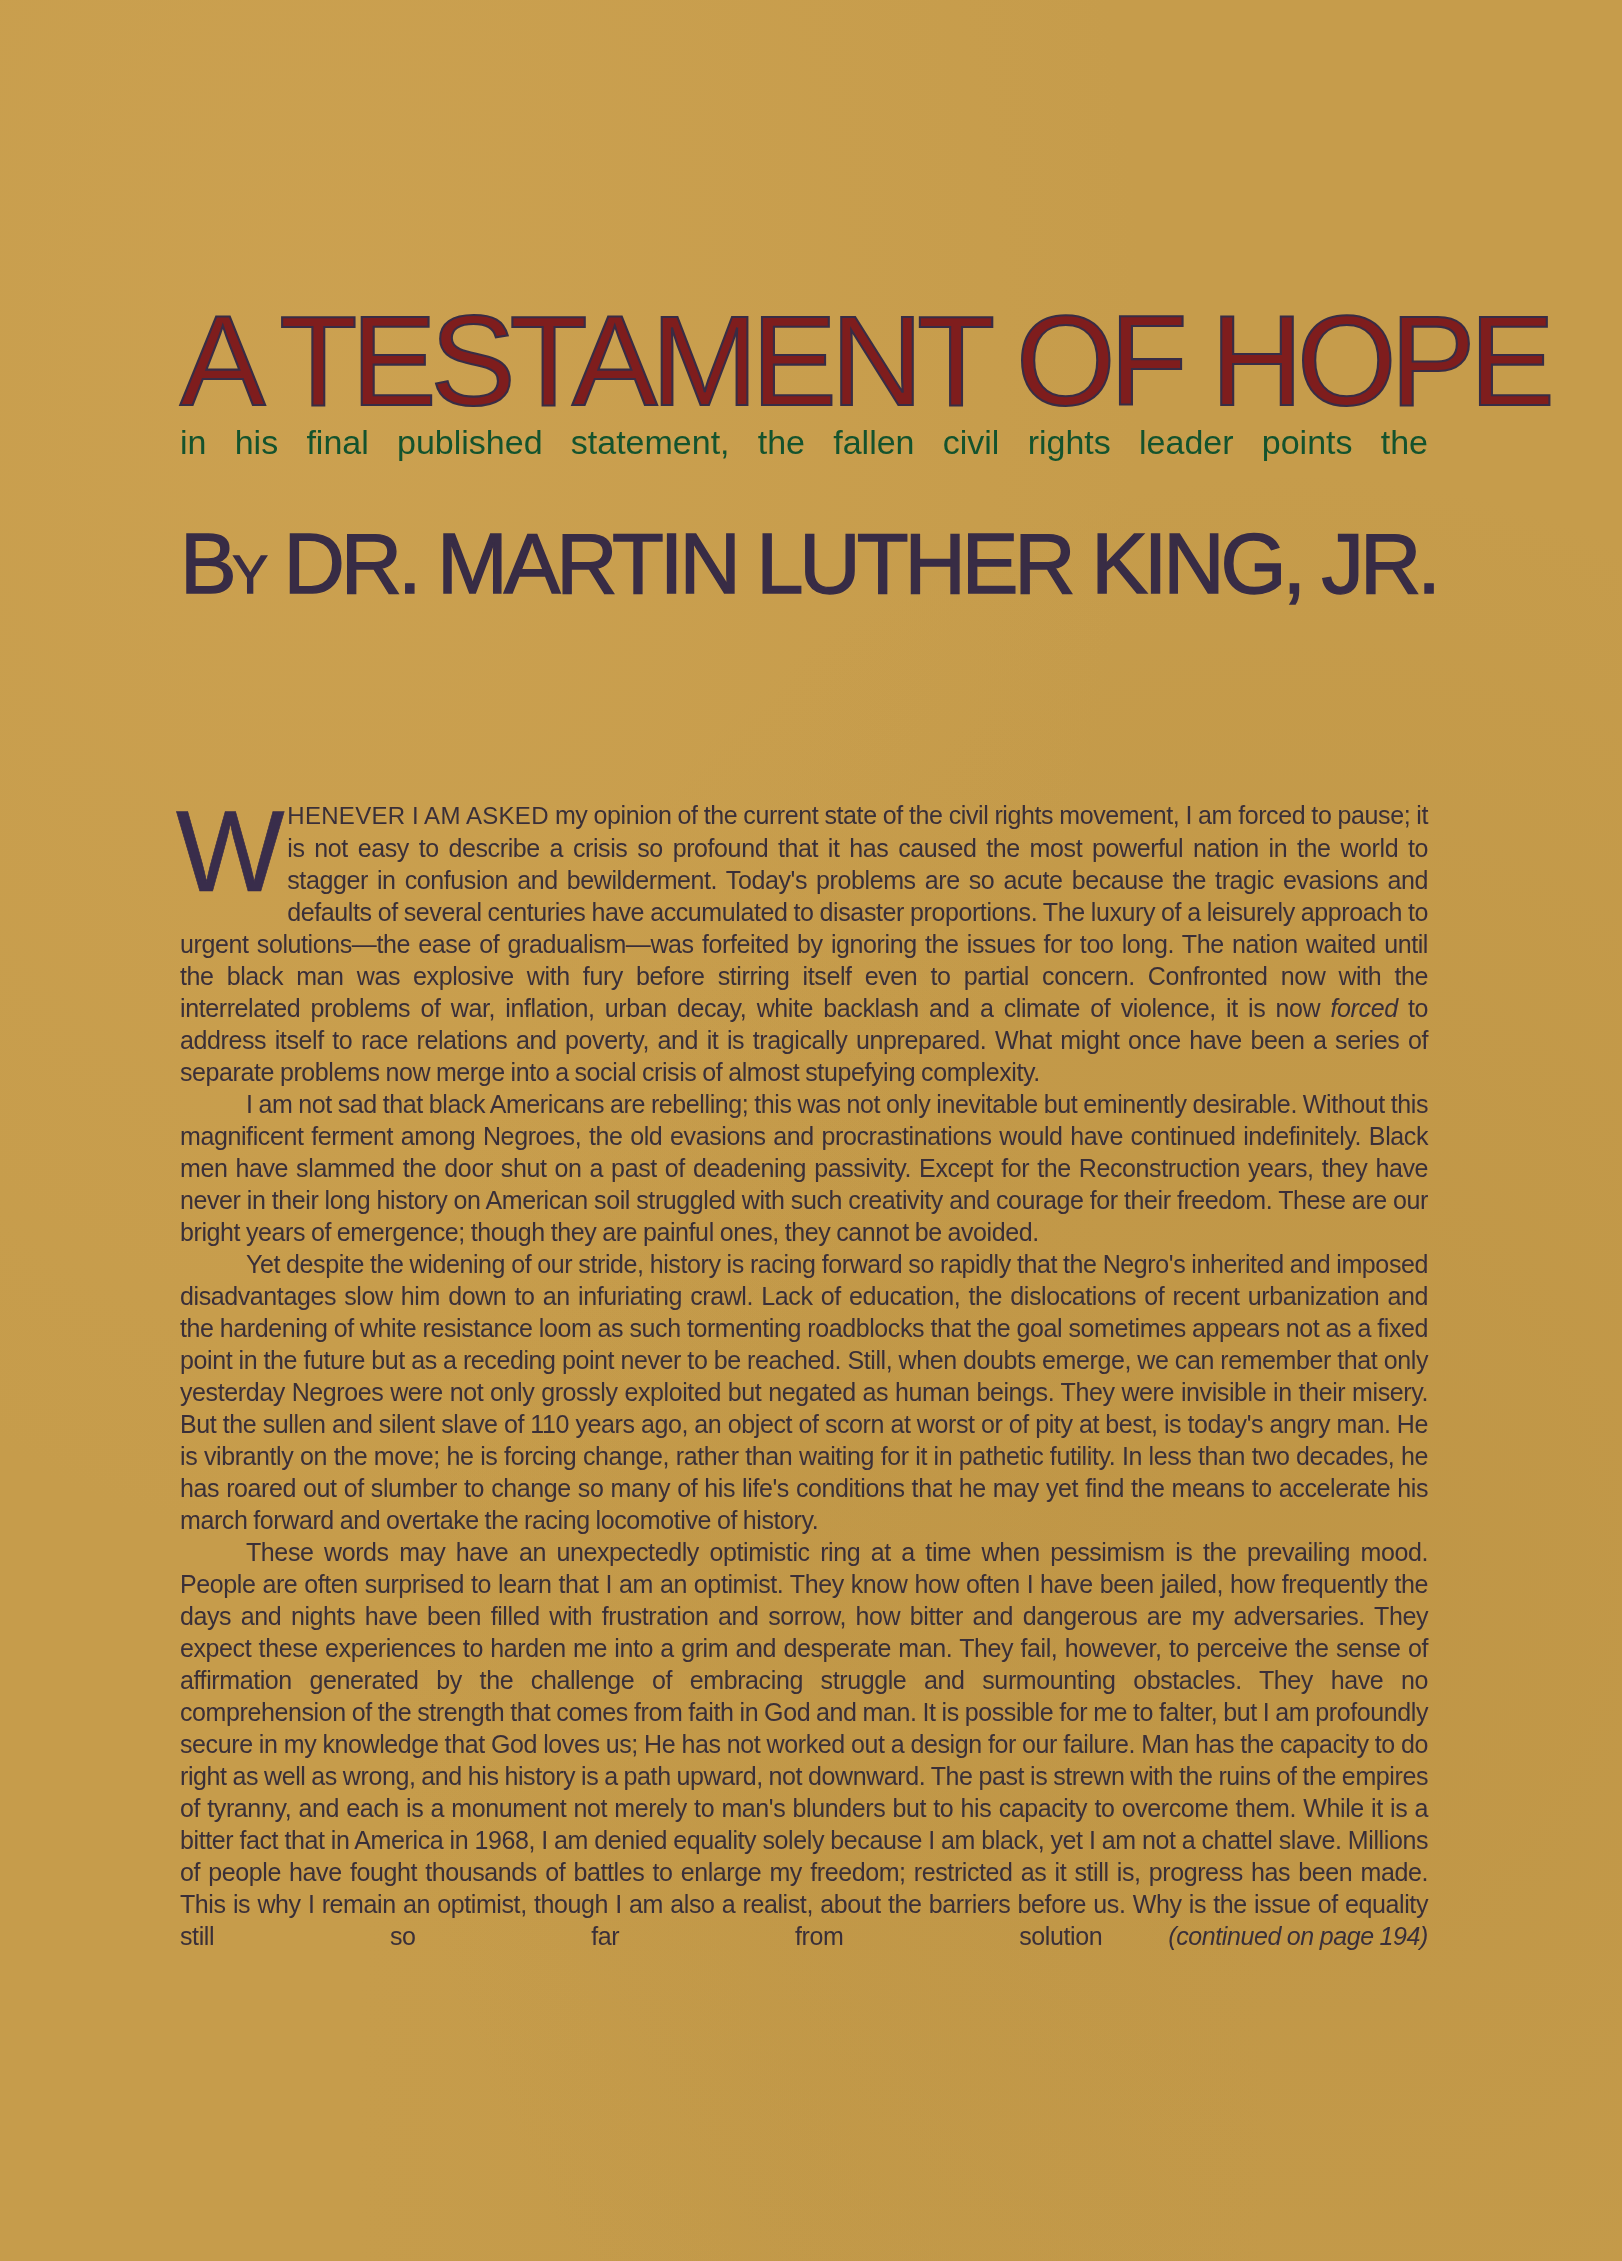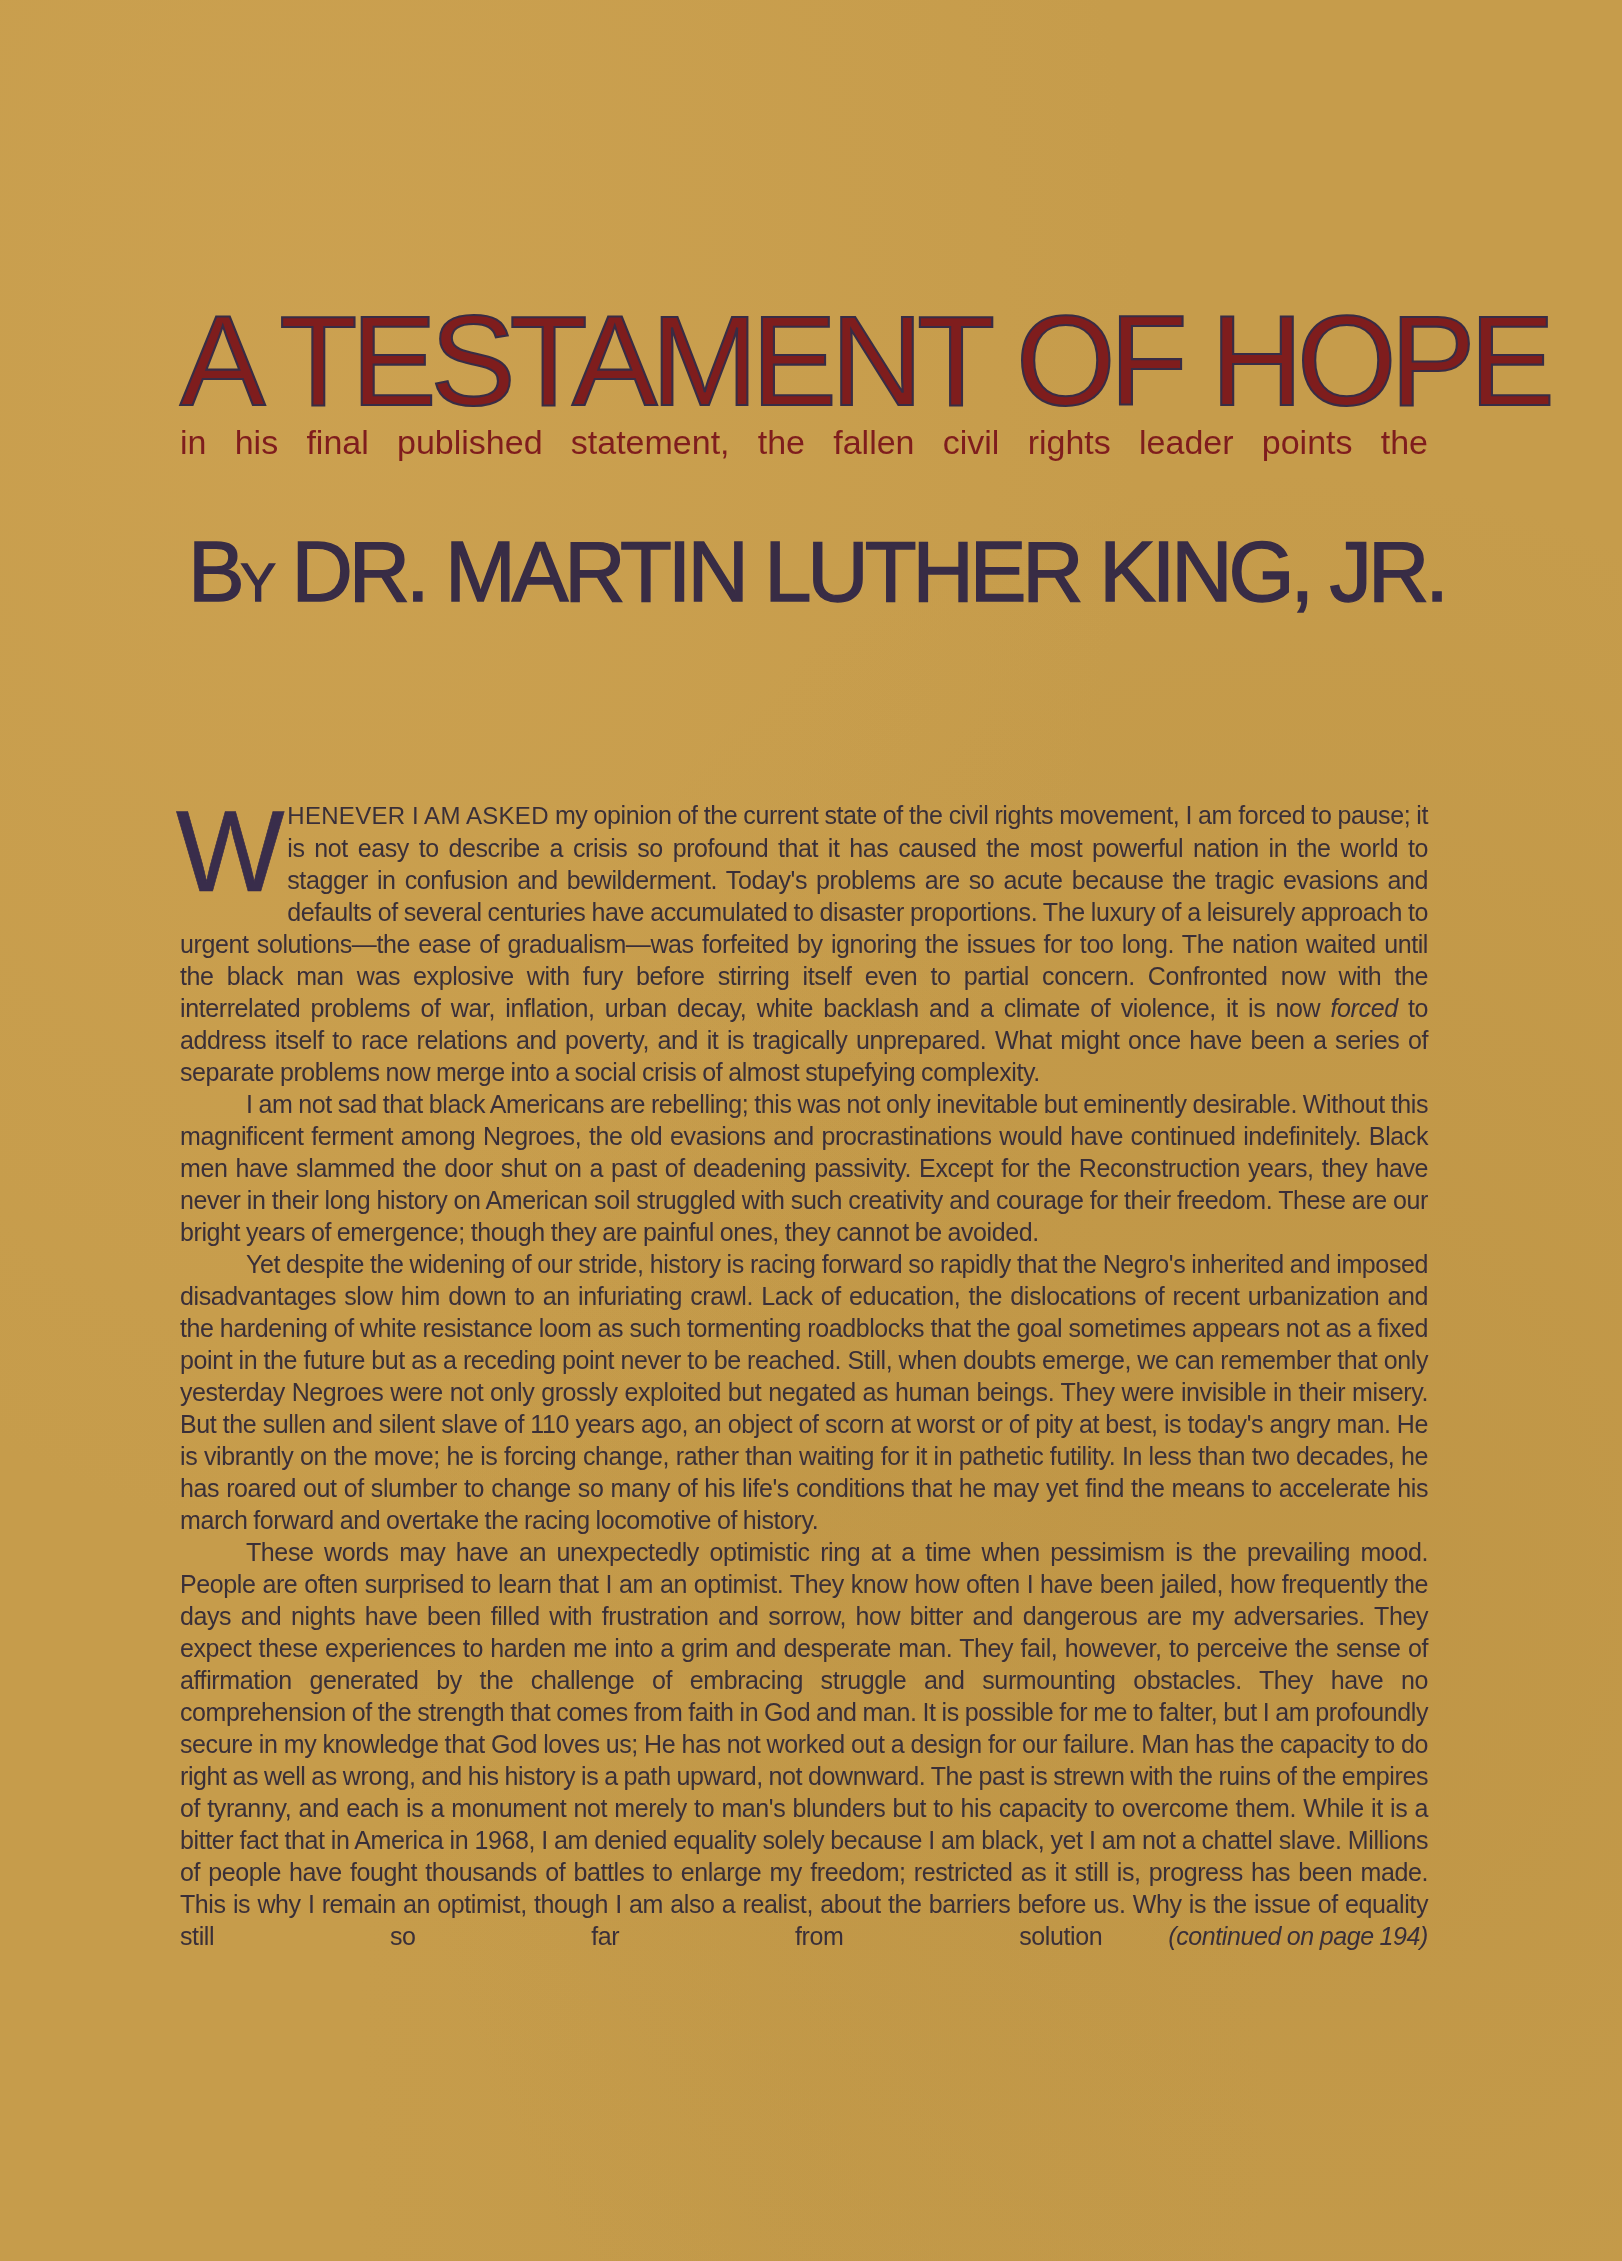--- a/index.html
+++ b/index.html
@@ -46,31 +46,31 @@
   .deck {
     position: absolute;
     top: 420px;
     left: 0;
     width: 1248px;
     margin: 0;
     font-family: "Liberation Sans", "DejaVu Sans", sans-serif;
     font-weight: 400;
     font-size: 34px;
     line-height: 44px;
-    color: #7f1d1d;
+    color: #14532d;
     text-align: justify;
     text-align-last: justify;
   }
   .deck span { display: block; text-align: justify; text-align-last: justify; }
   .byline {
     position: absolute;
     top: 521px;
     left: 0;
     width: 1248px;
-    margin: 8px;
+    margin: 0;
     font-family: "Liberation Sans", "DejaVu Sans", sans-serif;
     font-weight: 400;
     font-size: 85px;
     line-height: 85px;
     letter-spacing: -4.1px;
     white-space: nowrap;
     color: #382c45;
     -webkit-text-stroke: 1.4px #382c45;
   }
   .byline .by-small {

